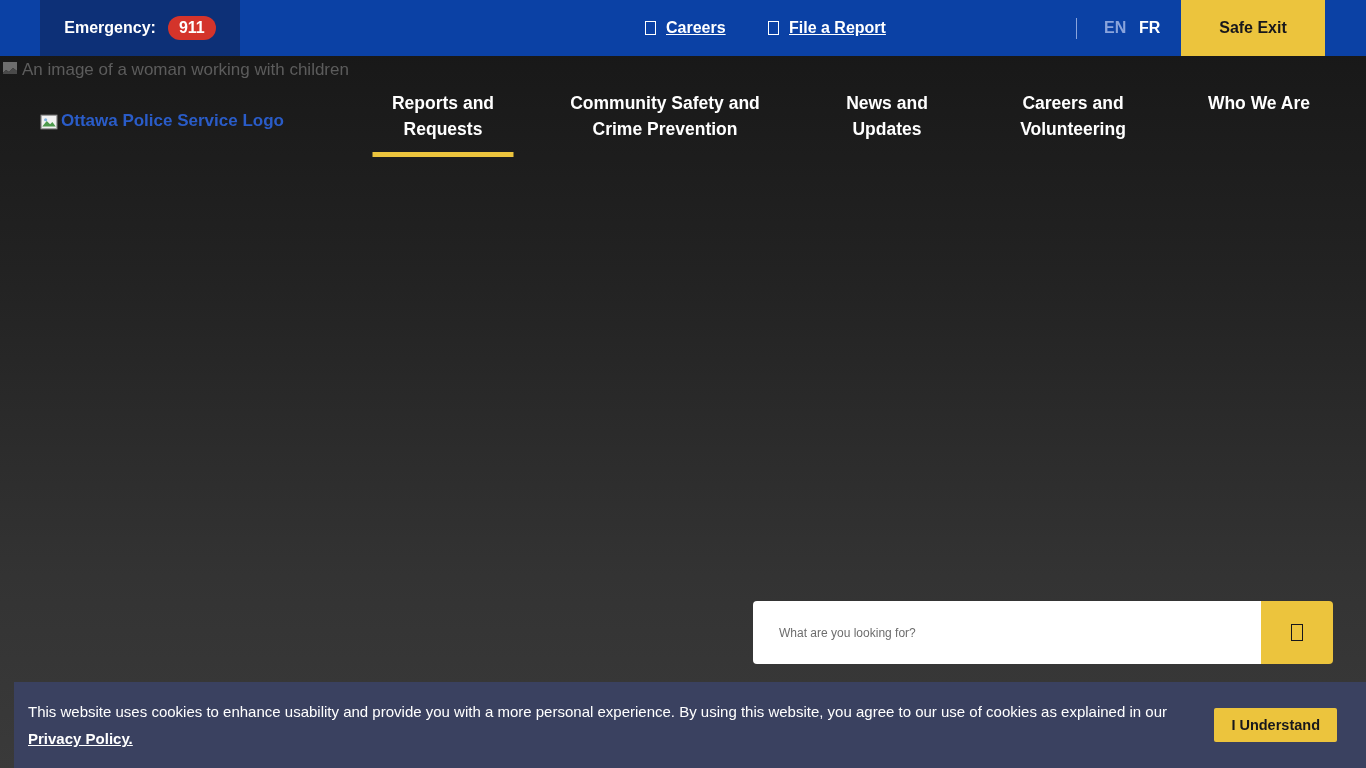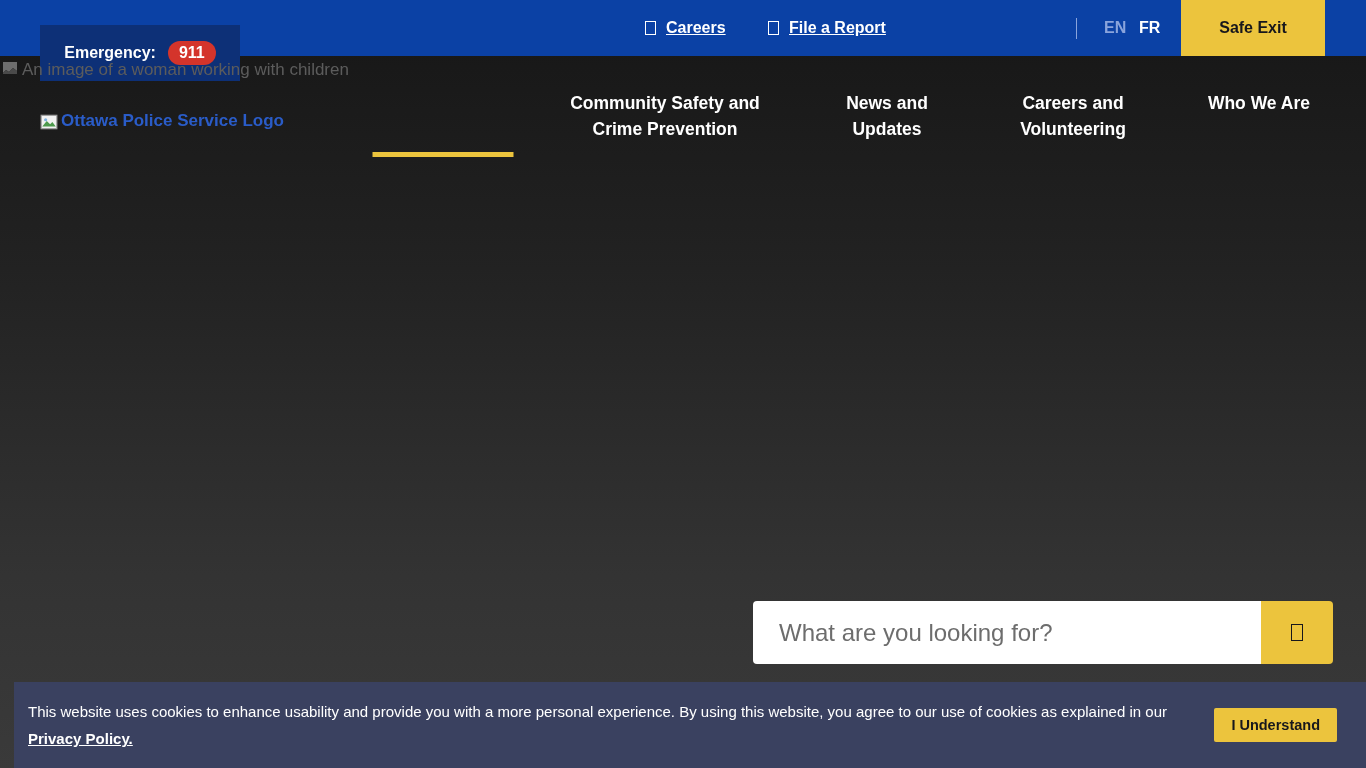--- a/index.html
+++ b/index.html
@@ -4,21 +4,21 @@
 <style>
   * { margin:0; padding:0; box-sizing:border-box; }
   html,body { width:1366px; height:768px; overflow:hidden; }
   body { font-family:"Liberation Sans", sans-serif; background:#191919; }
   .page { position:relative; width:1366px; height:768px; overflow:hidden;
           background:linear-gradient(180deg,#161616 0%,#222222 35%,#333333 75%,#3a3a3a 100%); }
 
   
   .topbar { position:absolute; left:0; top:0; width:1366px; height:56px; background:#0b41a5; }
   .emergency-box { position:absolute; left:40px; top:0; width:200px; height:56px; background:#0d3077;
-                   display:flex; align-items:center; justify-content:center; gap:12px;margin-top:25px; }
+                   display:flex; align-items:center; justify-content:center; gap:12px; }
   .emergency-label { color:#ffffff; font-size:16px; font-weight:bold; }
   .badge-911 { background:#d4342b; color:#ffffff; font-size:16px; font-weight:bold;
                padding:3px 11px; border-radius:12px; }
   .tb-link { position:absolute; top:0; height:56px; display:flex; align-items:center; gap:10px;
              color:#ffffff; font-size:16px; font-weight:bold; cursor:pointer;text-decoration:underline; }
   .tofu { display:inline-block; width:11px; height:14px; border:1.5px solid #ffffff; }
   .tb-divider { position:absolute; left:1076px; top:18px; width:1px; height:21px; background:#8aa4dc; }
   .lang { position:absolute; top:0; height:56px; display:flex; align-items:center;
           font-size:16px; font-weight:bold; cursor:pointer; }
   .lang-en { left:1104px; color:#8aa4dc; }
@@ -44,21 +44,21 @@
   .nav-2 { left:832px; width:110px; }
   .nav-3 { left:1003px; width:140px; }
   .nav-4 { left:1180px; width:130px;text-align:right; }
   .nav-underline { position:absolute; top:62px; left:50%; transform:translateX(-50%);
                    width:141px; height:5px; background:#ecc43d; }
 
   
   .search-wrap { position:absolute; left:753px; top:601px; width:580px; height:63px;
                  display:flex; border-radius:4px; overflow:hidden; }
   .search-input { flex:1 1 auto; border:none; outline:none; background:#ffffff;
-                  font-family:"Liberation Sans", sans-serif; font-size:24px; color:#333;
+                  font-family:"Liberation Sans", sans-serif; font-size:12px; color:#333;
                   padding:0 0 0 26px; }
   .search-input::placeholder { color:#6d6d6d; opacity:1; }
   .search-btn { flex:0 0 72px; background:#ecc43d; border:none; cursor:pointer;
                 display:flex; align-items:center; justify-content:center; }
   .search-tofu { display:inline-block; width:12px; height:17px; border:1.5px solid #17171c; }
 
   
   .cookie { position:absolute; left:14px; top:682px; width:1352px; height:86px; background:#3a4160; }
   .cookie-text { position:absolute; left:14px; top:16px; width:1180px;
                  color:#ffffff; font-size:15px; line-height:27px; }
@@ -106,20 +106,21 @@
     <svg class="broken-img-icon" width="18" height="18" viewBox="0 0 16 16">
       <rect x="1" y="2" width="14" height="12" fill="#f2f2f2" stroke="#9a9a9a"></rect>
       <path d="M2 12l4-5 3 3 2-2 3 4z" fill="#4d9a4d"></path>
       <circle cx="5" cy="6" r="1.4" fill="#7fb2e0"></circle>
     </svg>
     <span>Ottawa Police Service Logo</span>
   </a>
 
   <nav>
     <div class="nav-item nav-0">
+      <span>Reports and Requests</span>
       <span class="nav-underline"></span>
     </div>
     <div class="nav-item nav-1">
       <span>Community Safety and Crime Prevention</span>
     </div>
     <div class="nav-item nav-2">
       <span>News and Updates</span>
     </div>
     <div class="nav-item nav-3">
       <span>Careers and Volunteering</span>

